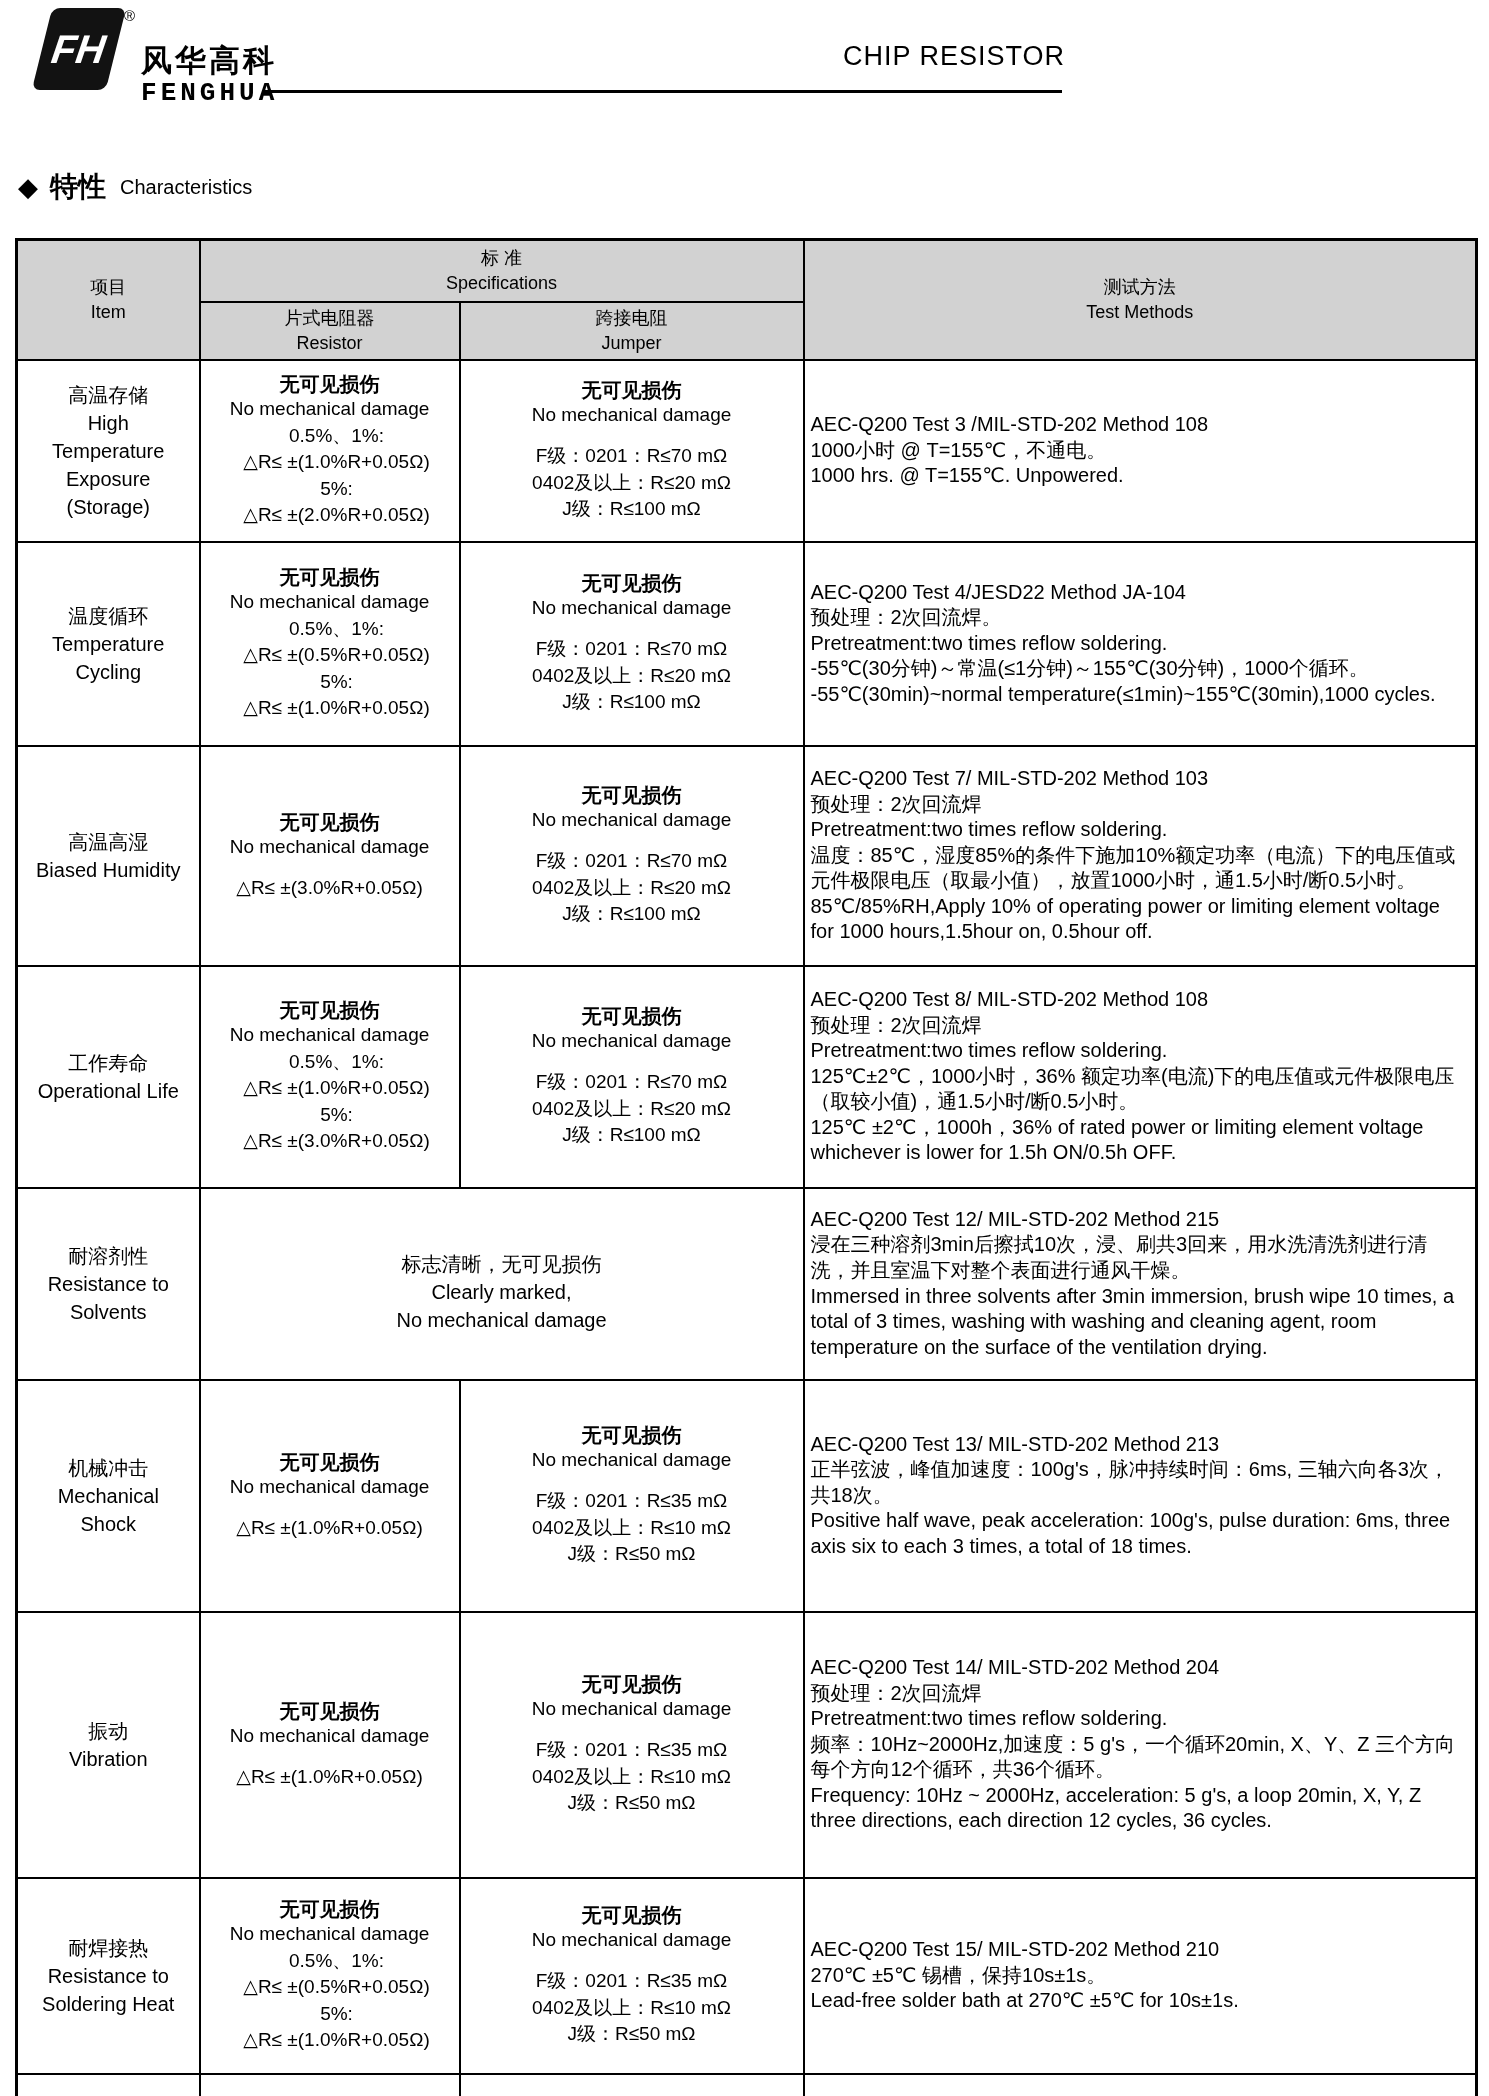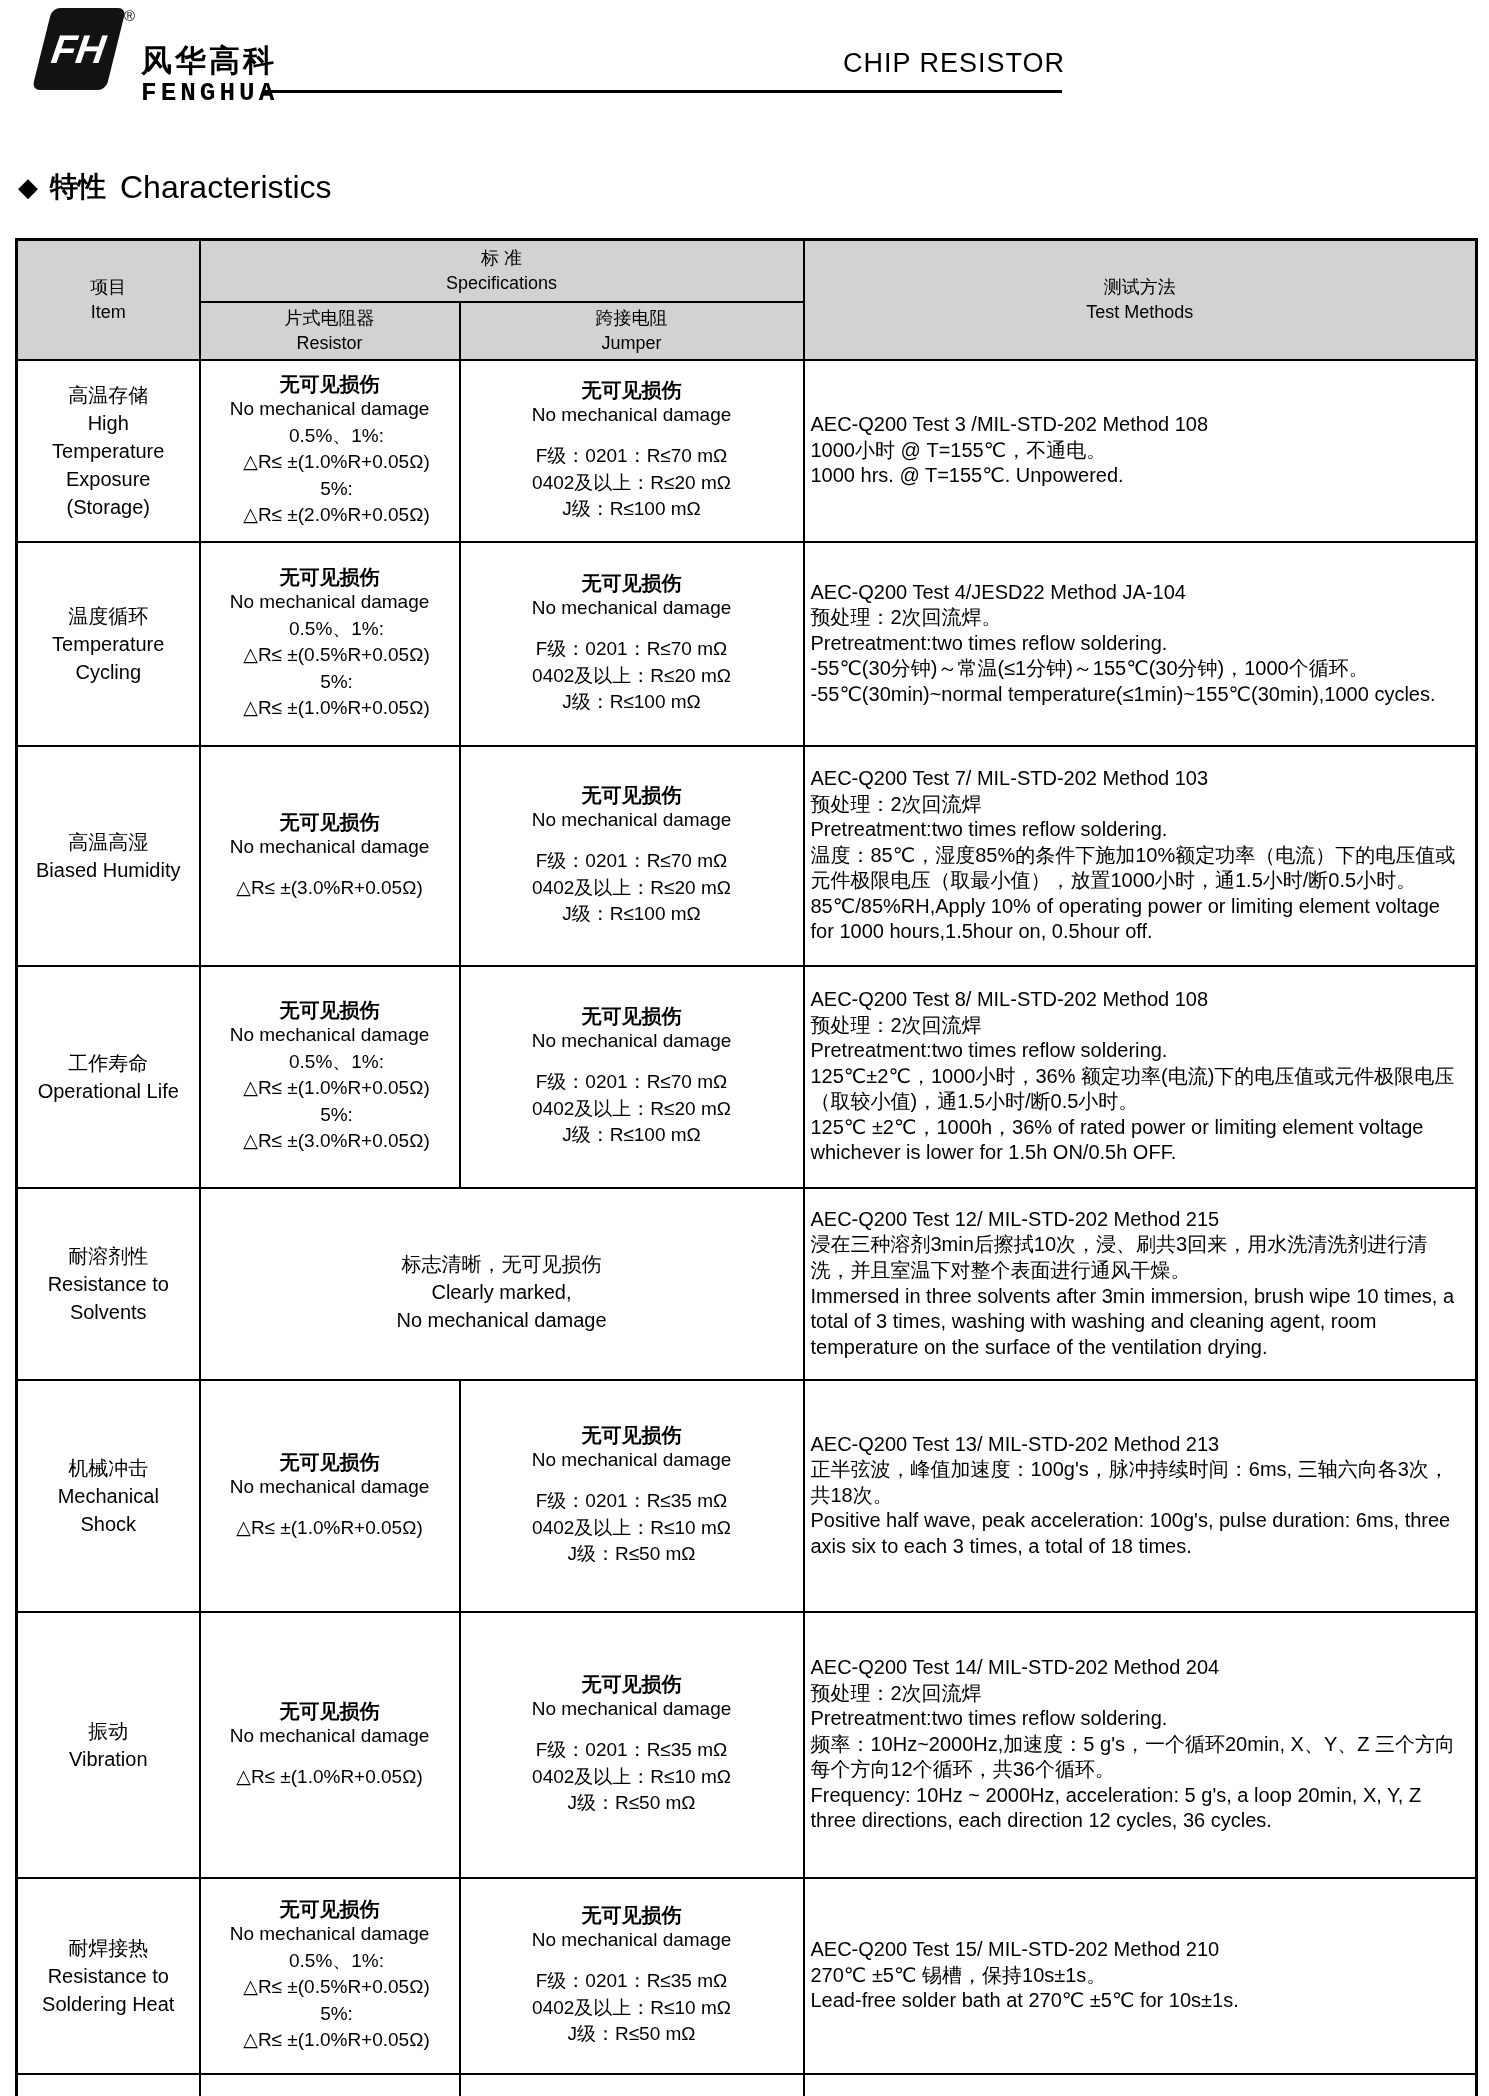--- a/index.html
+++ b/index.html
@@ -8,28 +8,28 @@
 
   
   .logo{position:absolute;left:42px;top:8px;display:flex;align-items:flex-start;}
   .logo-mark{position:relative;width:74px;height:82px;background:#121212;border-radius:8px;
              transform:skewX(-14deg);display:flex;align-items:center;justify-content:center;}
   .logo-mark span{color:#fff;font-weight:bold;font-style:italic;font-size:40px;transform:skewX(6deg);}
   .reg{font-size:15px;margin:0 6px 0 8px;line-height:1;}
   .brand-text{margin-top:14px;}
   .brand-cn{font-size:31px;font-weight:bold;letter-spacing:3px;line-height:1.15;margin-top:21px;}
   .brand-en{font-size:26px;font-weight:bold;letter-spacing:4px;line-height:1.1;font-family:Liberation Mono, monospace;}
-  .doc-title{position:absolute;top:48px;right:424px;font-size:27px;letter-spacing:1px;}
+  .doc-title{position:absolute;top:41px;right:424px;font-size:27px;letter-spacing:1px;}
   .header-rule{position:absolute;left:262px;top:90px;width:800px;height:3px;background:#000;}
 
   
   .section-title{position:absolute;left:18px;top:168px;display:flex;align-items:center;}
   .diamond{font-size:26px;margin-right:12px;}
   .sec-cn{font-size:28px;font-weight:bold;margin-right:14px;}
-  .sec-en{font-size:32px;}
+  .sec-en{font-size:20px;}
 
   
   table.chars{position:absolute;left:15px;top:238px;width:1460px;border-collapse:collapse;
               border:3px solid #000;table-layout:fixed;}
   td{border:2px solid #000;overflow:hidden;}
   .th{background:#d2d2d2;text-align:center;vertical-align:middle;font-size:18px;line-height:1.35;margin-left:36px;}
   .item{text-align:center;vertical-align:middle;font-size:20px;line-height:1.4;padding:2px;}
   .spec{text-align:center;vertical-align:middle;padding:4px 6px;}
   .hcn{font-weight:bold;font-size:20px;line-height:1.25;}
   .hen{font-size:19px;line-height:1.25;}

